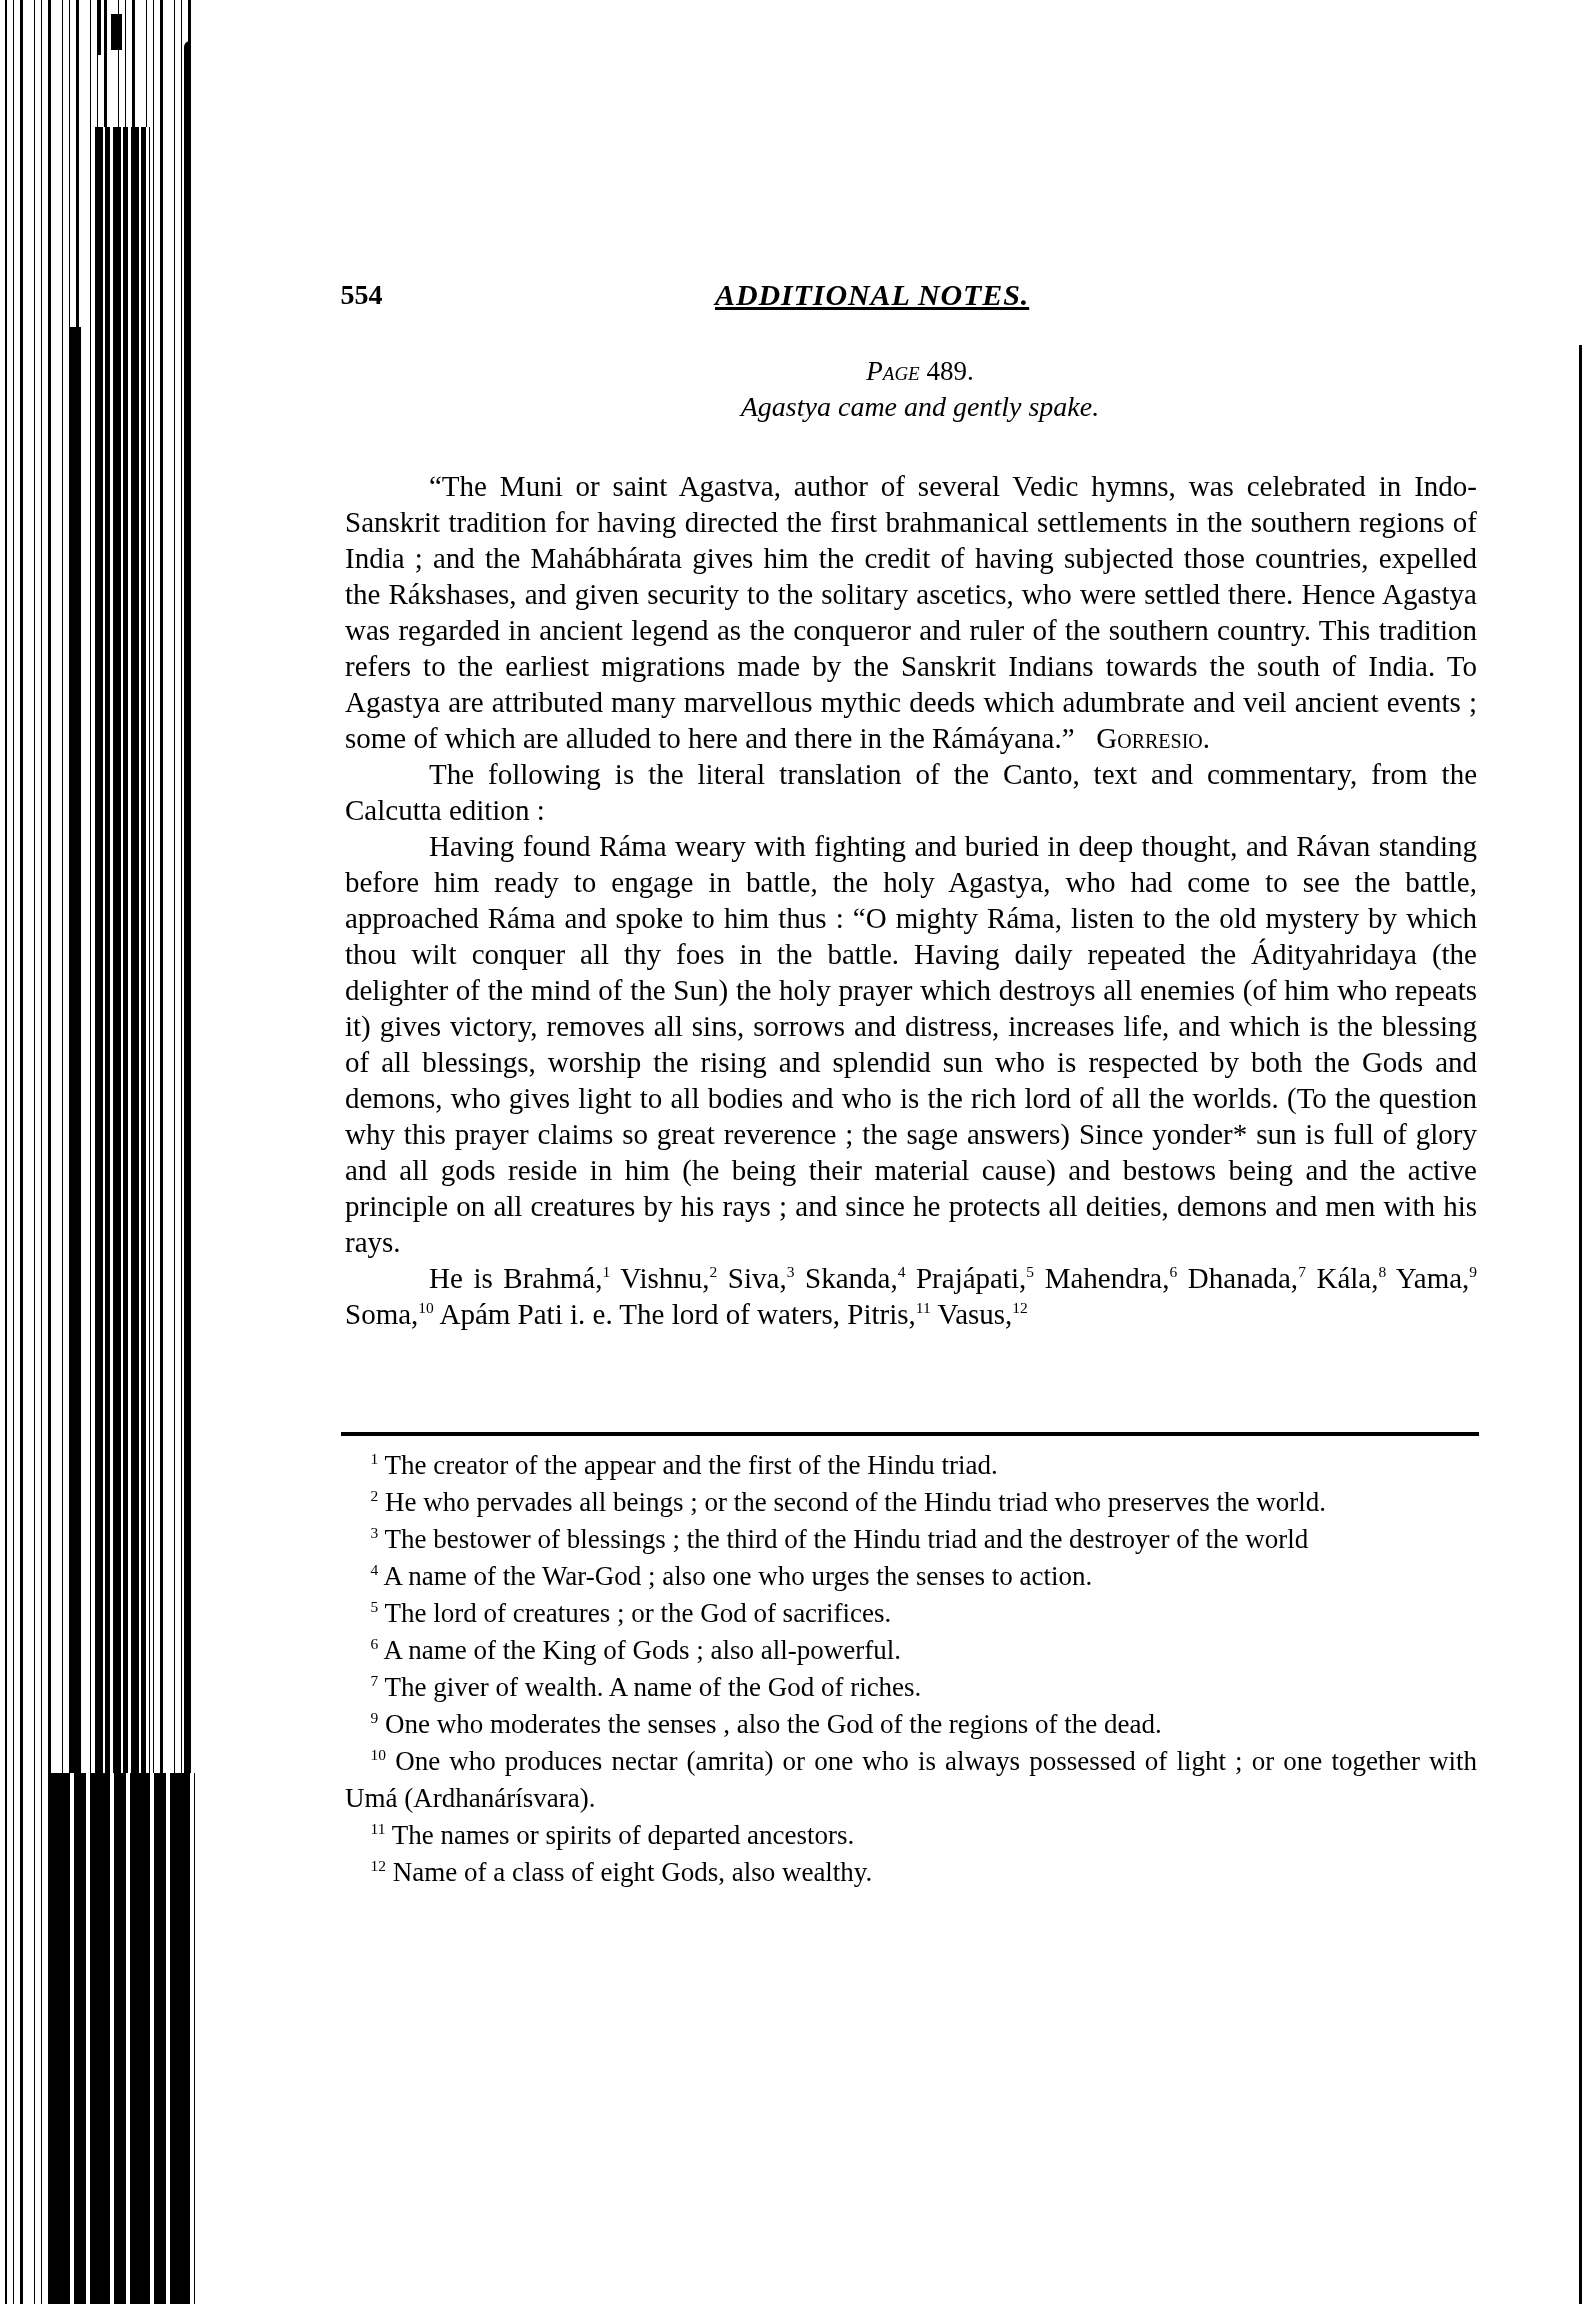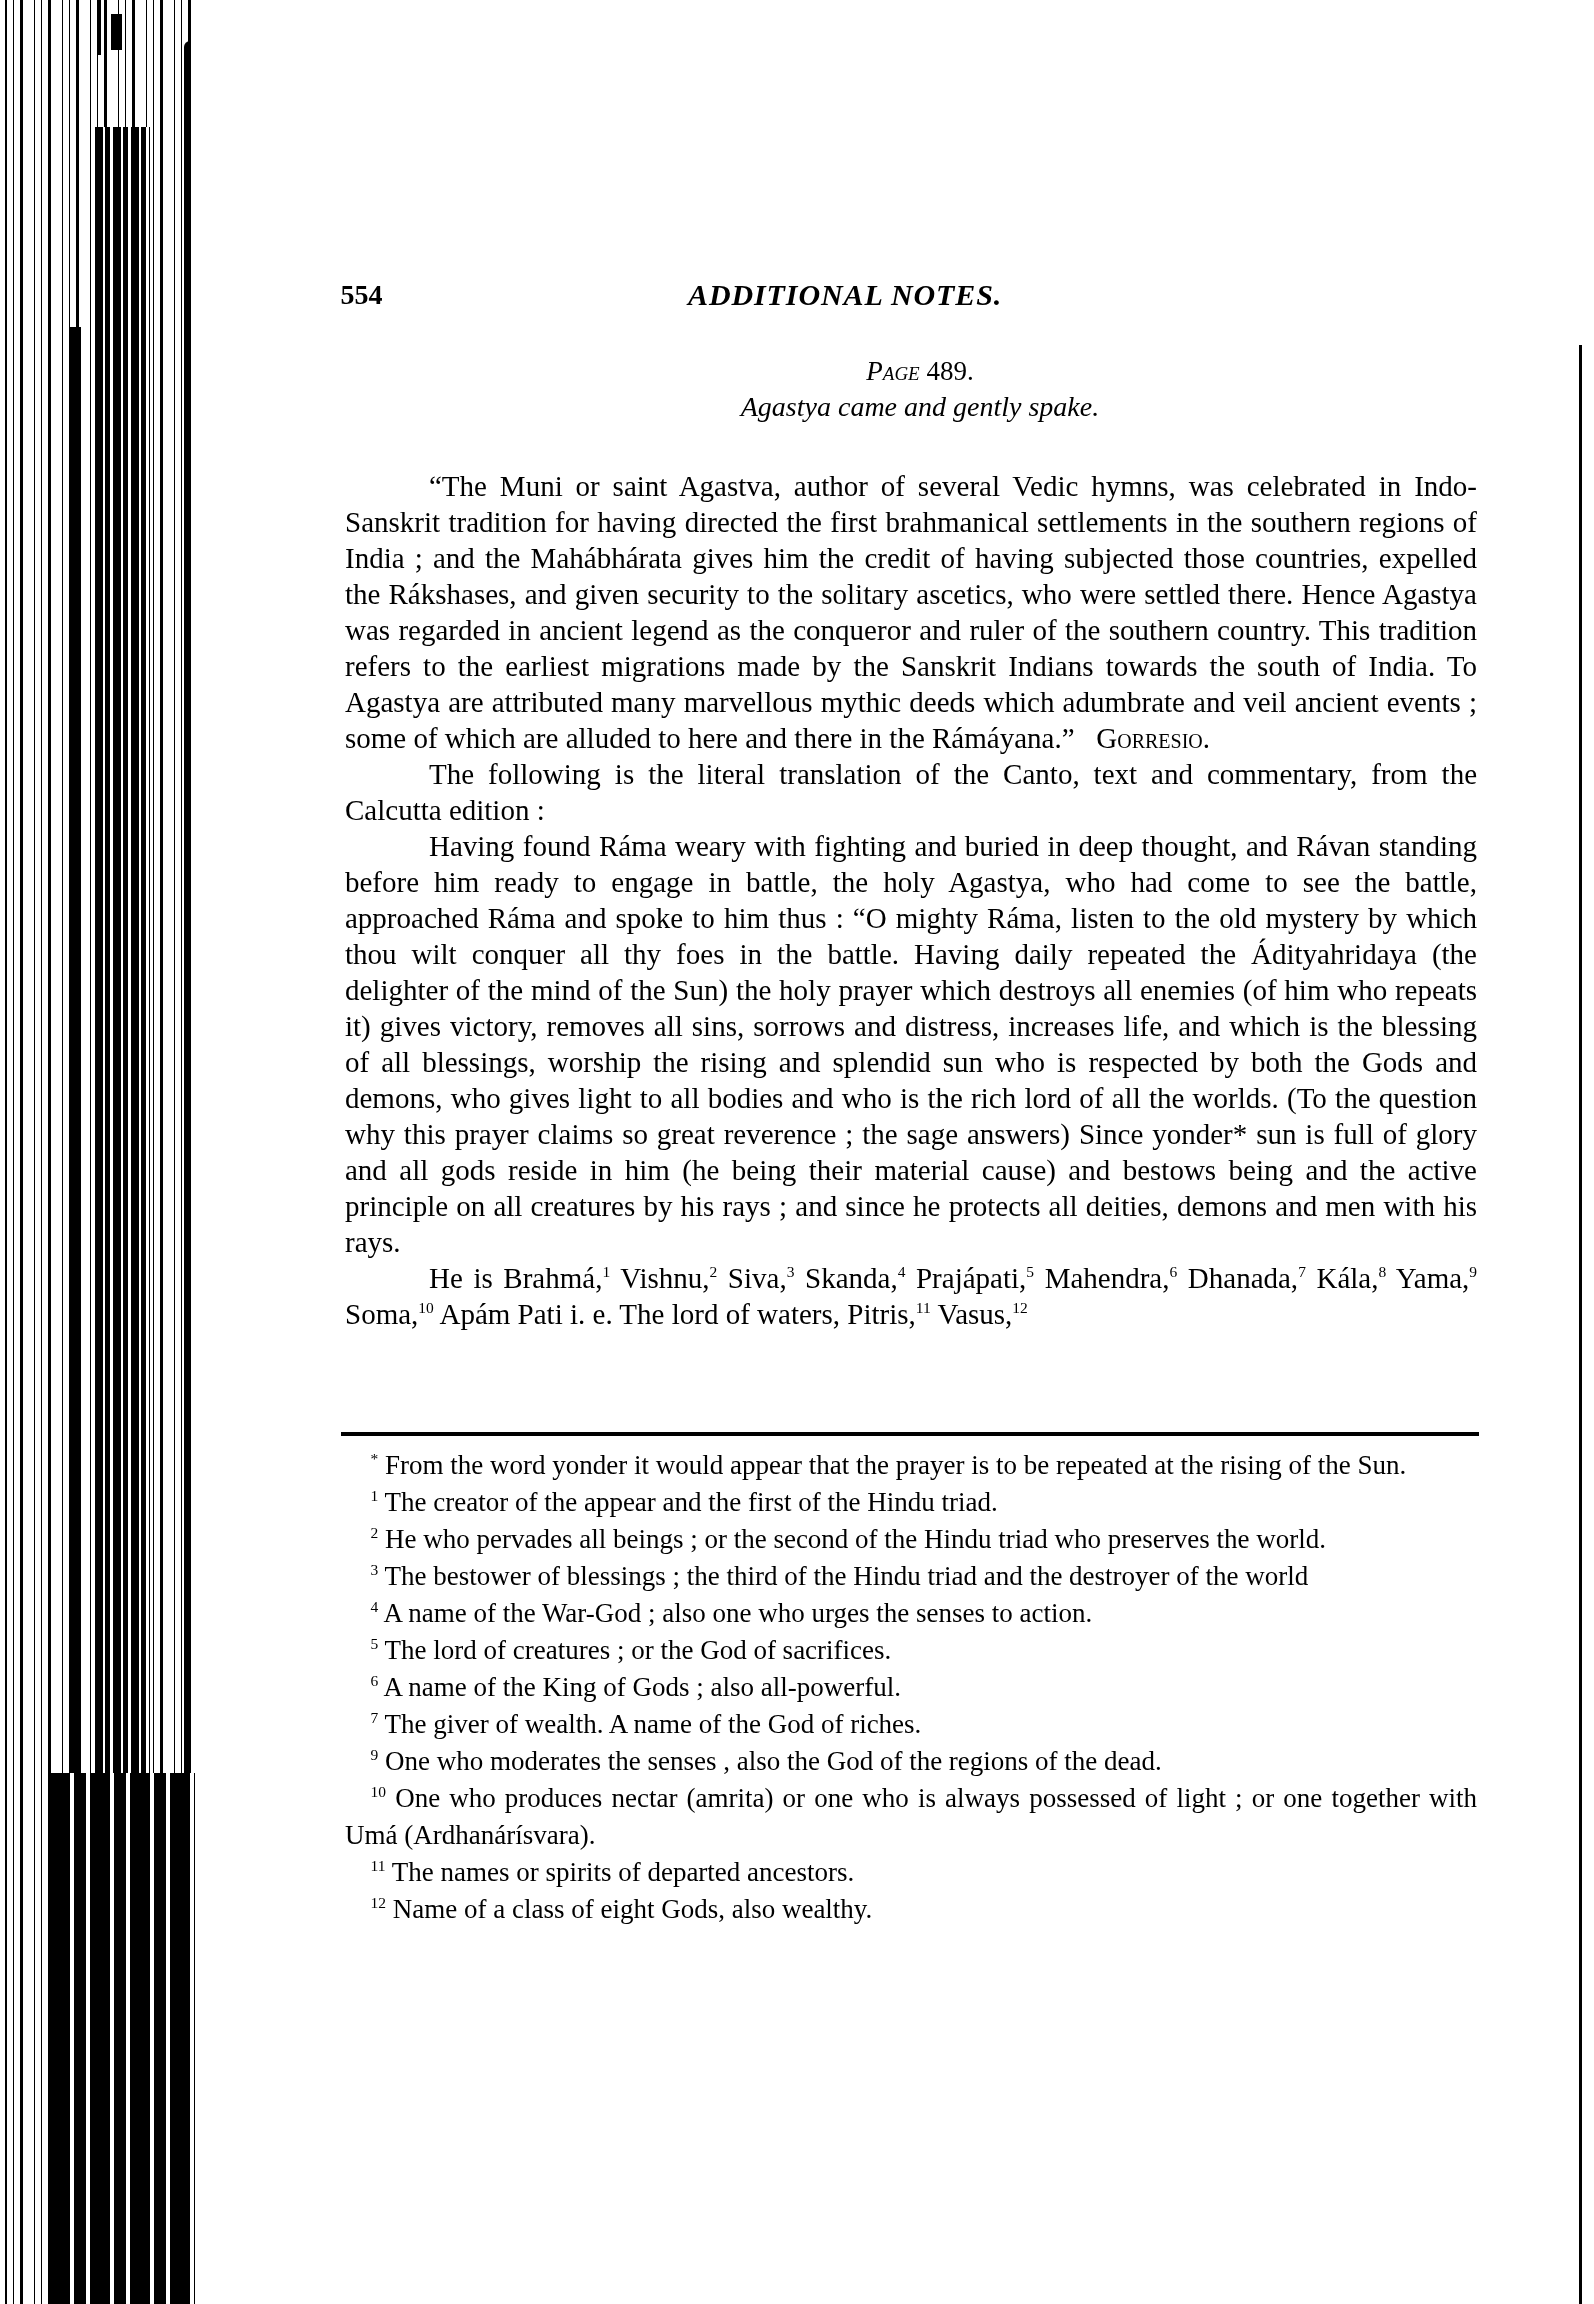--- a/index.html
+++ b/index.html
@@ -27,21 +27,21 @@
     .binding .top2 { position:absolute; left:111px; top:13.6px; width:11px; height:36px; background:#000; }
 
     .right-rule { position:absolute; left:1579px; top:345px; width:2.7px; height:1959px; background:#000; }
 
     .page {
       position: absolute; left: 345px; top: 0; width: 1132px;
       font-size: 29px; line-height: 36px;
     }
     .running-head { position:absolute; top:277px; left:0; width:1132px; height:36px; }
     .page-number { position:absolute; left:-4.5px; top:0; font-weight:bold; font-size:28px; }
-    .running-title { position:absolute; left:343px; top:0; font-style:italic; font-weight:bold; font-size:30px; letter-spacing:0.9px; }
+    .running-title { position:absolute; left:370px; top:0; font-style:italic; font-weight:bold; font-size:30px; letter-spacing:0.9px;text-decoration:underline; }
 
     .section-head { position:absolute; top:353px; left:0; width:1132px; text-align:center; font-size:27px; padding-left:18px; box-sizing:border-box; }
     .section-head .sc { font-variant: small-caps; font-style: italic; }
     .quote-head { position:absolute; top:389px; left:0; width:1132px; text-align:center; font-style:italic; font-size:28px; padding-left:18px; box-sizing:border-box; }
 
     .body-text { position:absolute; top:424px; left:0; width:1132px; text-align:justify;margin-top:44px; }
     .body-text p { margin:0; text-indent: 84px; }
     .sc { font-variant: small-caps; }
     sup { font-size: 15.5px; line-height: 0; vertical-align: super; }
 
@@ -83,21 +83,20 @@
     <p>The following is the literal translation of the Canto, text and commentary, from the Calcutta edition :</p>
     <p>Having found Ráma weary with fighting and buried in deep thought, and Rávan standing before him ready to engage in battle, the holy Agastya, who had come to see the battle, approached Ráma and spoke to him thus : “O mighty Ráma, listen to the old mystery by which thou wilt conquer all thy foes in the battle. Having daily repeated the Ádityahridaya (the delighter of the mind of the Sun) the holy prayer which destroys all enemies (of him who repeats it) gives victory, removes all sins, sorrows and distress, increases life, and which is the blessing of all blessings, worship the rising and splendid sun who is respected by both the Gods and demons, who gives light to all bodies and who is the rich lord of all the worlds. (To the question why this prayer claims so great reverence ; the sage answers) Since yonder* sun is full of glory and all gods reside in him (he being their material cause) and bestows being and the active principle on all creatures by his rays ; and since he protects all deities, demons and men with his rays.</p>
     <p id="names-paragraph">
       <span>He is</span>
      <span>Brahmá,</span><sup>1</sup> <span>Vishnu,</span><sup>2</sup> <span>Siva,</span><sup>3</sup> <span>Skanda,</span><sup>4</sup> <span>Prajápati,</span><sup>5</sup> <span>Mahendra,</span><sup>6</sup> <span>Dhanada,</span><sup>7</sup> <span>Kála,</span><sup>8</sup> <span>Yama,</span><sup>9</sup> <span>Soma,</span><sup>10</sup> <span>Apám Pati i. e. The lord of waters,</span> <span>Pitris,</span><sup>11</sup> <span>Vasus,</span><sup>12</sup></p>
   </div>
 
   <div class="rule"></div>
 
   <div class="footnotes" id="footnotes">
-      <p><sup>*</sup> <span>From the word yonder it would appear that the prayer is to be repeated at the rising of the Sun.</span></p>
       <p><sup>1</sup> <span>The creator of the appear and the first of the Hindu triad.</span></p>
       <p><sup>2</sup> <span>He who pervades all beings ; or the second of the Hindu triad who preserves the world.</span></p>
       <p><sup>3</sup> <span>The bestower of blessings ; the third of the Hindu triad and the destroyer of the world</span></p>
       <p><sup>4</sup> <span>A name of the War-God ; also one who urges the senses to action.</span></p>
       <p><sup>5</sup> <span>The lord of creatures ; or the God of sacrifices.</span></p>
       <p><sup>6</sup> <span>A name of the King of Gods ; also all-powerful.</span></p>
       <p><sup>7</sup> <span>The giver of wealth. A name of the God of riches.</span></p>
       <p><sup>9</sup> <span>One who moderates the senses , also the God of the regions of the dead.</span></p>
       <p><sup>10</sup> <span>One who produces nectar (amrita) or one who is always possessed of light ; or one together with Umá (Ardhanárísvara).</span></p>
       <p><sup>11</sup> <span>The names or spirits of departed ancestors.</span></p>

